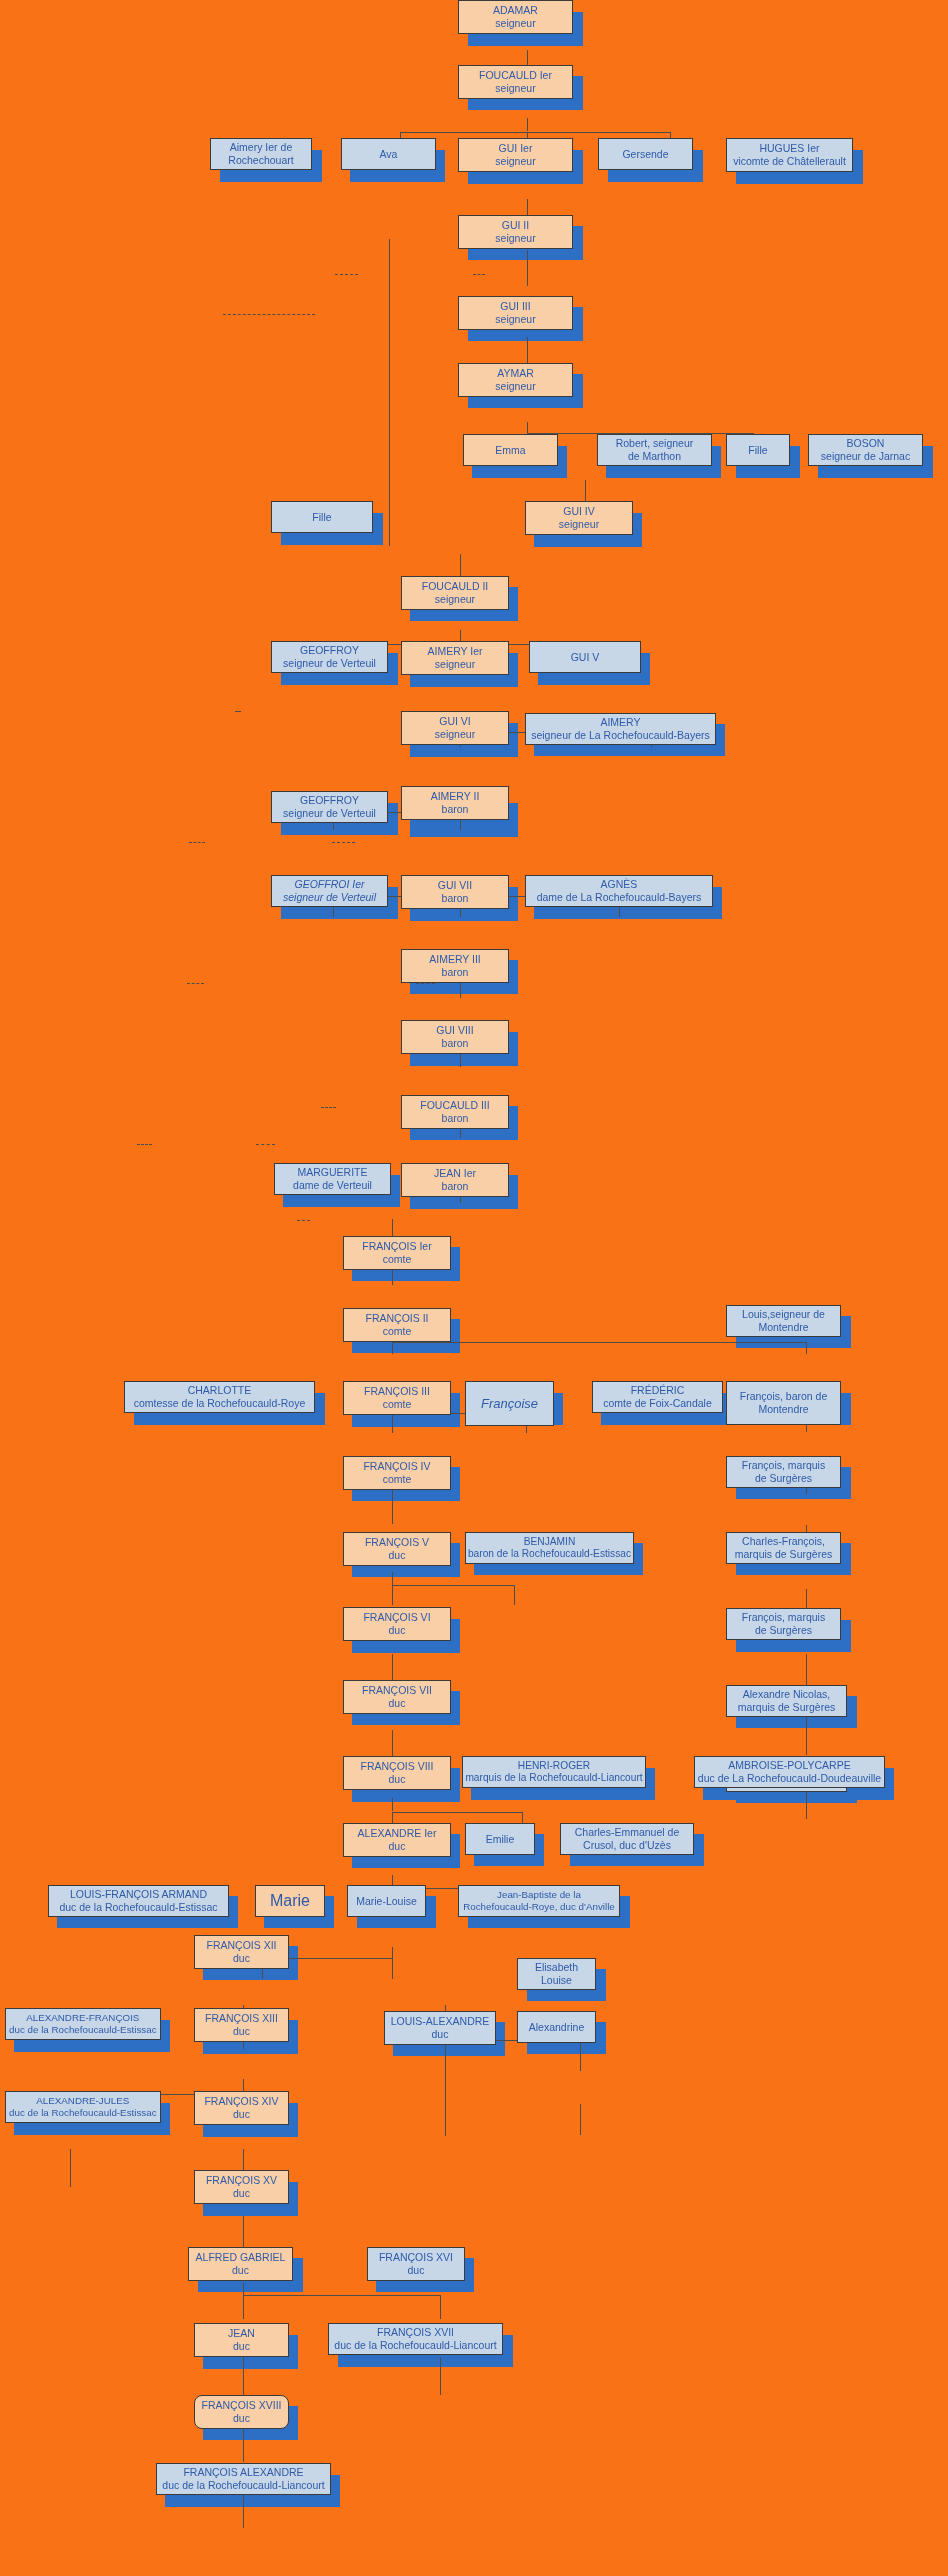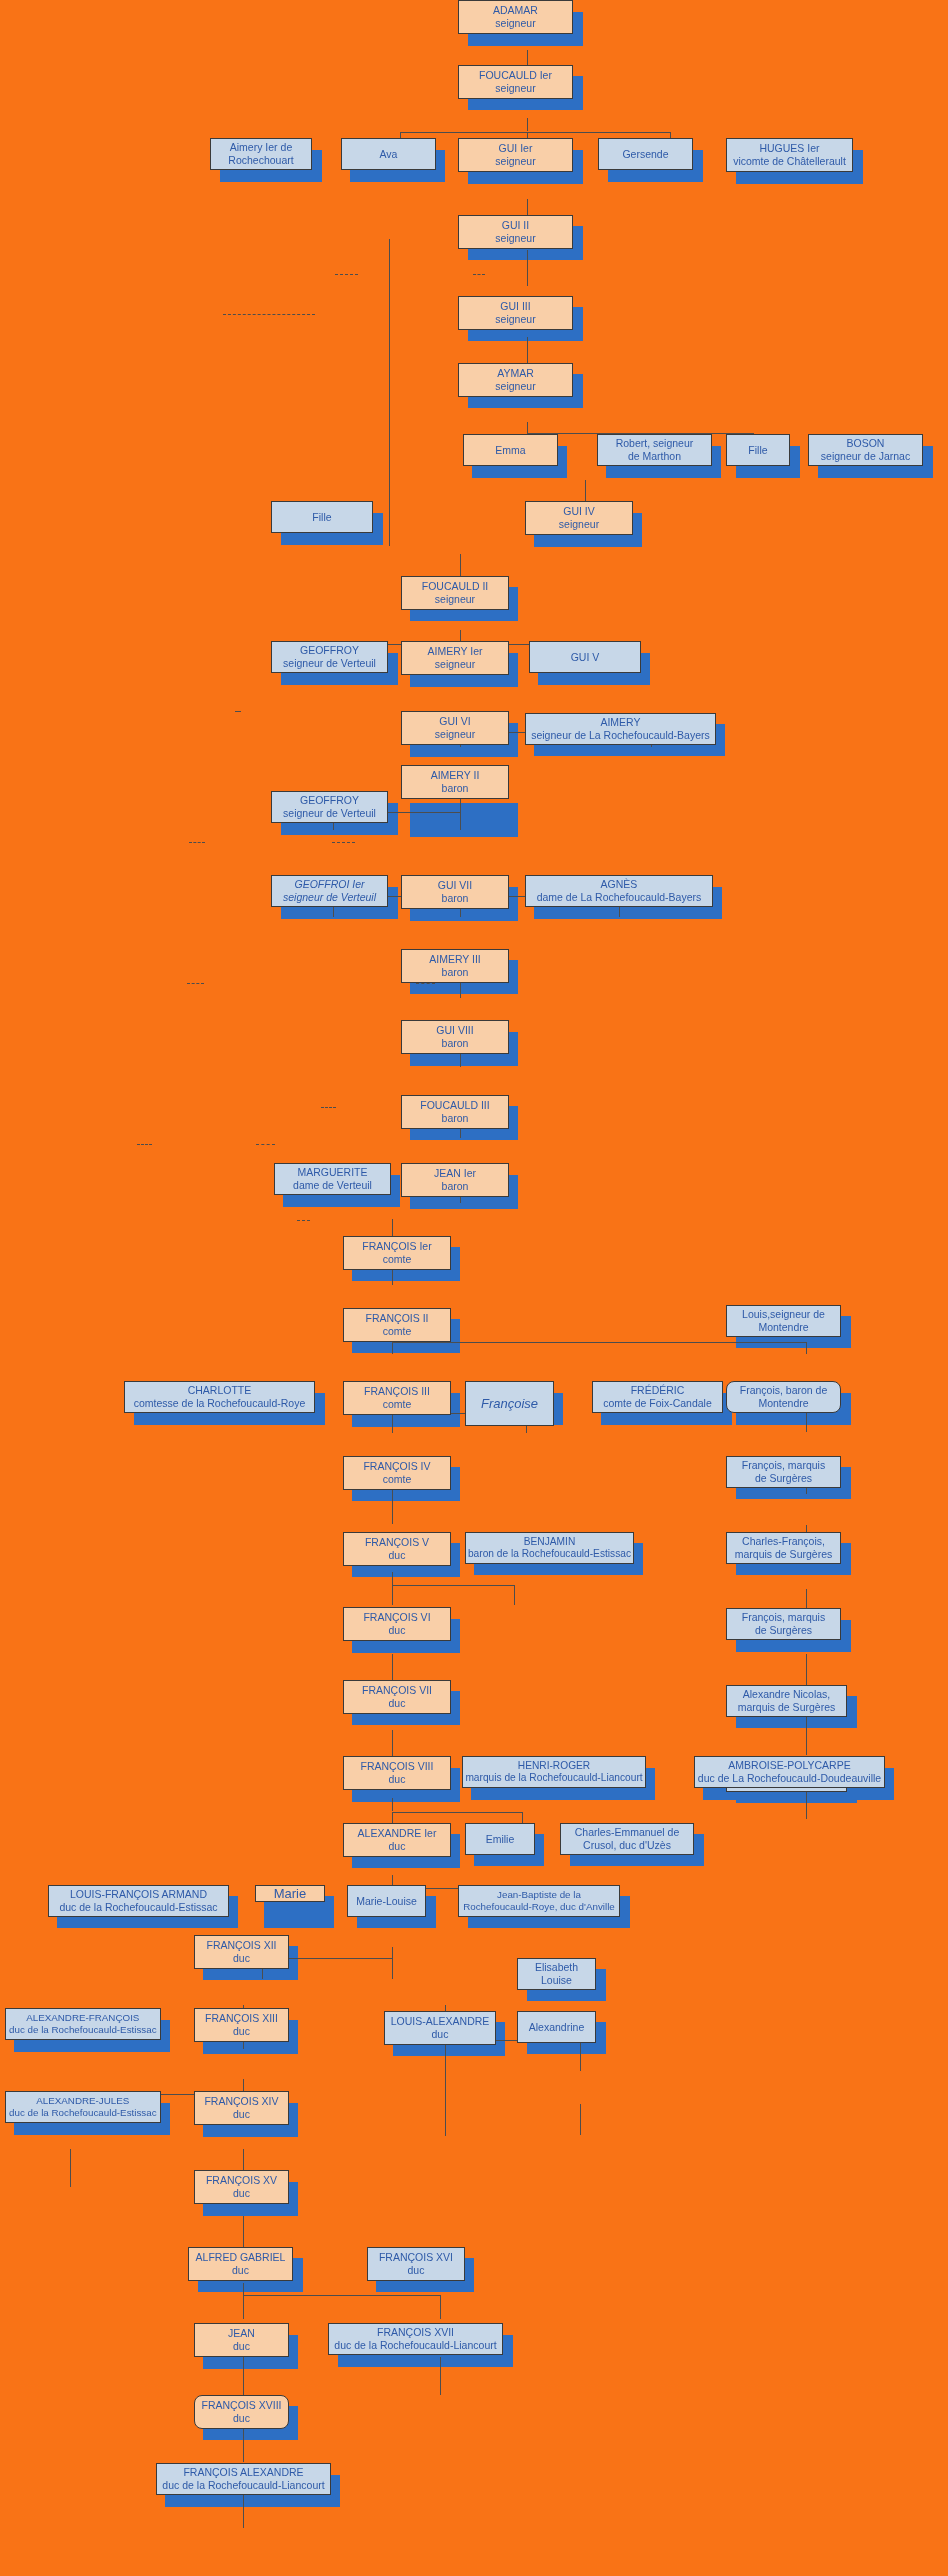--- a/index.html
+++ b/index.html
@@ -312,21 +312,21 @@
         </div>
       </div>
       <div class="shadow" style="left: 281px; top: 803px; width: 117px; height: 32px;"></div>
       <div class="node other" style="left: 271px; top: 791px; width: 117px; height: 32px; font-size: 10.5px;">
         <div>
           <span class="ln">GEOFFROY</span>
           <span class="ln">seigneur de Verteuil</span>
         </div>
       </div>
       <div class="shadow" style="left: 410px; top: 803px; width: 108px; height: 34px;"></div>
-      <div class="node male" style="left: 401px; top: 765px; width: 108px; height: 34px; font-size: 10.5px;">
+      <div class="node male" style="left: 401px; top: 786px; width: 108px; height: 34px; font-size: 10.5px;">
         <div>
           <span class="ln">AIMERY II</span>
           <span class="ln">baron</span>
         </div>
       </div>
       <div class="shadow" style="left: 281px; top: 887px; width: 117px; height: 32px;"></div>
       <div class="node other" style="left: 271px; top: 875px; width: 117px; height: 32px; font-size: 10.5px; font-style: italic;">
         <div>
           <span class="ln">GEOFFROI Ier</span>
           <span class="ln">seigneur de Verteuil</span>
@@ -423,21 +423,21 @@
         </div>
       </div>
       <div class="shadow" style="left: 601px; top: 1393px; width: 131px; height: 32px;"></div>
       <div class="node other" style="left: 592px; top: 1381px; width: 131px; height: 32px; font-size: 10.5px;">
         <div>
           <span class="ln">FRÉDÉRIC</span>
           <span class="ln">comte de Foix-Candale</span>
         </div>
       </div>
       <div class="shadow" style="left: 736px; top: 1393px; width: 115px; height: 32px;"></div>
-      <div class="node other" style="left: 726px; top: 1381px; width: 115px; height: 32px; font-size: 10.5px; border-radius: 8px;">
+      <div class="node other" style="left: 726px; top: 1381px; width: 115px; height: 44px; font-size: 10.5px;">
         <div>
           <span class="ln">François, baron de</span>
           <span class="ln">Montendre</span>
         </div>
       </div>
       <div class="shadow" style="left: 352px; top: 1467px; width: 108px; height: 34px;"></div>
       <div class="node male" style="left: 343px; top: 1456px; width: 108px; height: 34px; font-size: 10.5px;">
         <div>
           <span class="ln">FRANÇOIS IV</span>
           <span class="ln">comte</span>
@@ -548,21 +548,21 @@
         </div>
       </div>
       <div class="shadow" style="left: 57px; top: 1896px; width: 181px; height: 32px;"></div>
       <div class="node other" style="left: 48px; top: 1885px; width: 181px; height: 32px; font-size: 10.5px;">
         <div>
           <span class="ln">LOUIS-FRANÇOIS ARMAND</span>
           <span class="ln">duc de la Rochefoucauld-Estissac</span>
         </div>
       </div>
       <div class="shadow" style="left: 264px; top: 1896px; width: 70px; height: 32px;"></div>
-      <div class="node male" style="left: 255px; top: 1885px; width: 70px; height: 17px; font-size: 13px;">
+      <div class="node male" style="left: 255px; top: 1885px; width: 70px; height: 32px; font-size: 16px;">
         <div>
           <span class="ln">Marie</span>
         </div>
       </div>
       <div class="shadow" style="left: 357px; top: 1896px; width: 79px; height: 32px;"></div>
       <div class="node other" style="left: 347px; top: 1885px; width: 79px; height: 32px; font-size: 10.5px;">
         <div>
           <span class="ln">Marie-Louise</span>
         </div>
       </div>

